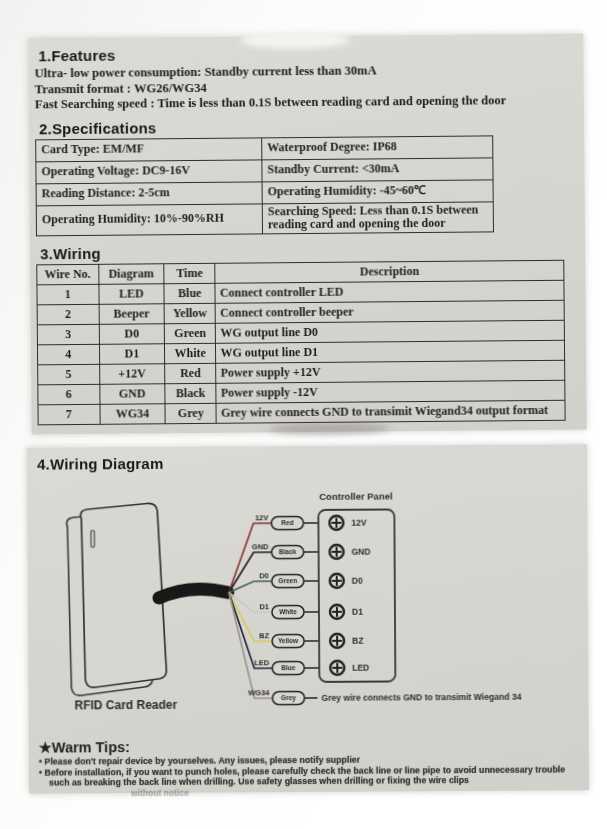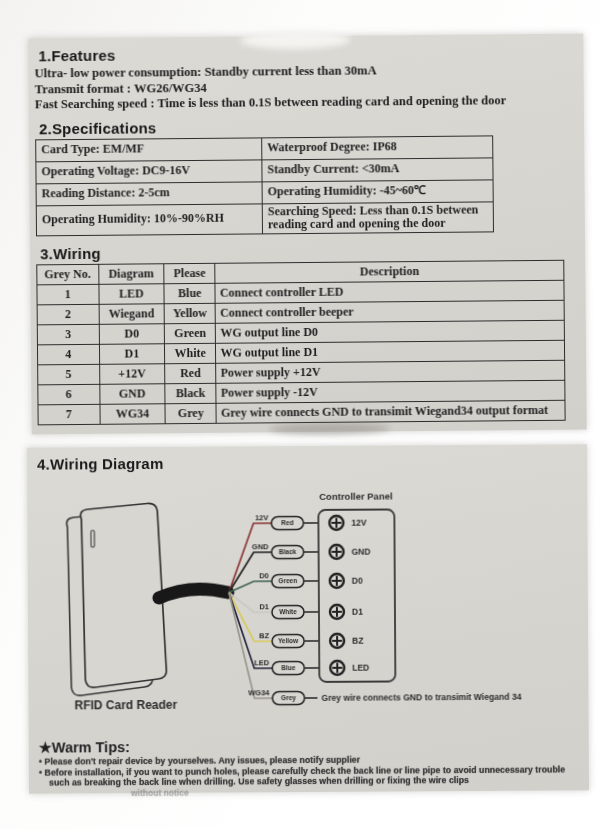--- a/index.html
+++ b/index.html
@@ -87,36 +87,36 @@
     <h1 class="sec">3.Wiring</h1>
     <table class="wiring-table">
       <colgroup>
           <col class="w1">
           <col class="w2">
           <col class="w3">
           <col class="w4">
         </colgroup>
       <thead id="wiring-head">
           <tr>
-            <th>Grey No.</th>
+            <th>Wire No.</th>
             <th>Diagram</th>
-            <th>Please</th>
+            <th>Time</th>
             <th>Description</th>
           </tr>
         </thead>
         <tbody id="wiring-body">
           <tr>
             <td class="c">1</td>
             <td class="c">LED</td>
             <td class="c">Blue</td>
             <td>Connect controller LED</td>
           </tr>
           <tr>
             <td class="c">2</td>
-            <td class="c">Wiegand</td>
+            <td class="c">Beeper</td>
             <td class="c">Yellow</td>
             <td>Connect controller beeper</td>
           </tr>
           <tr>
             <td class="c">3</td>
             <td class="c">D0</td>
             <td class="c">Green</td>
             <td>WG output line D0</td>
           </tr>
           <tr>

